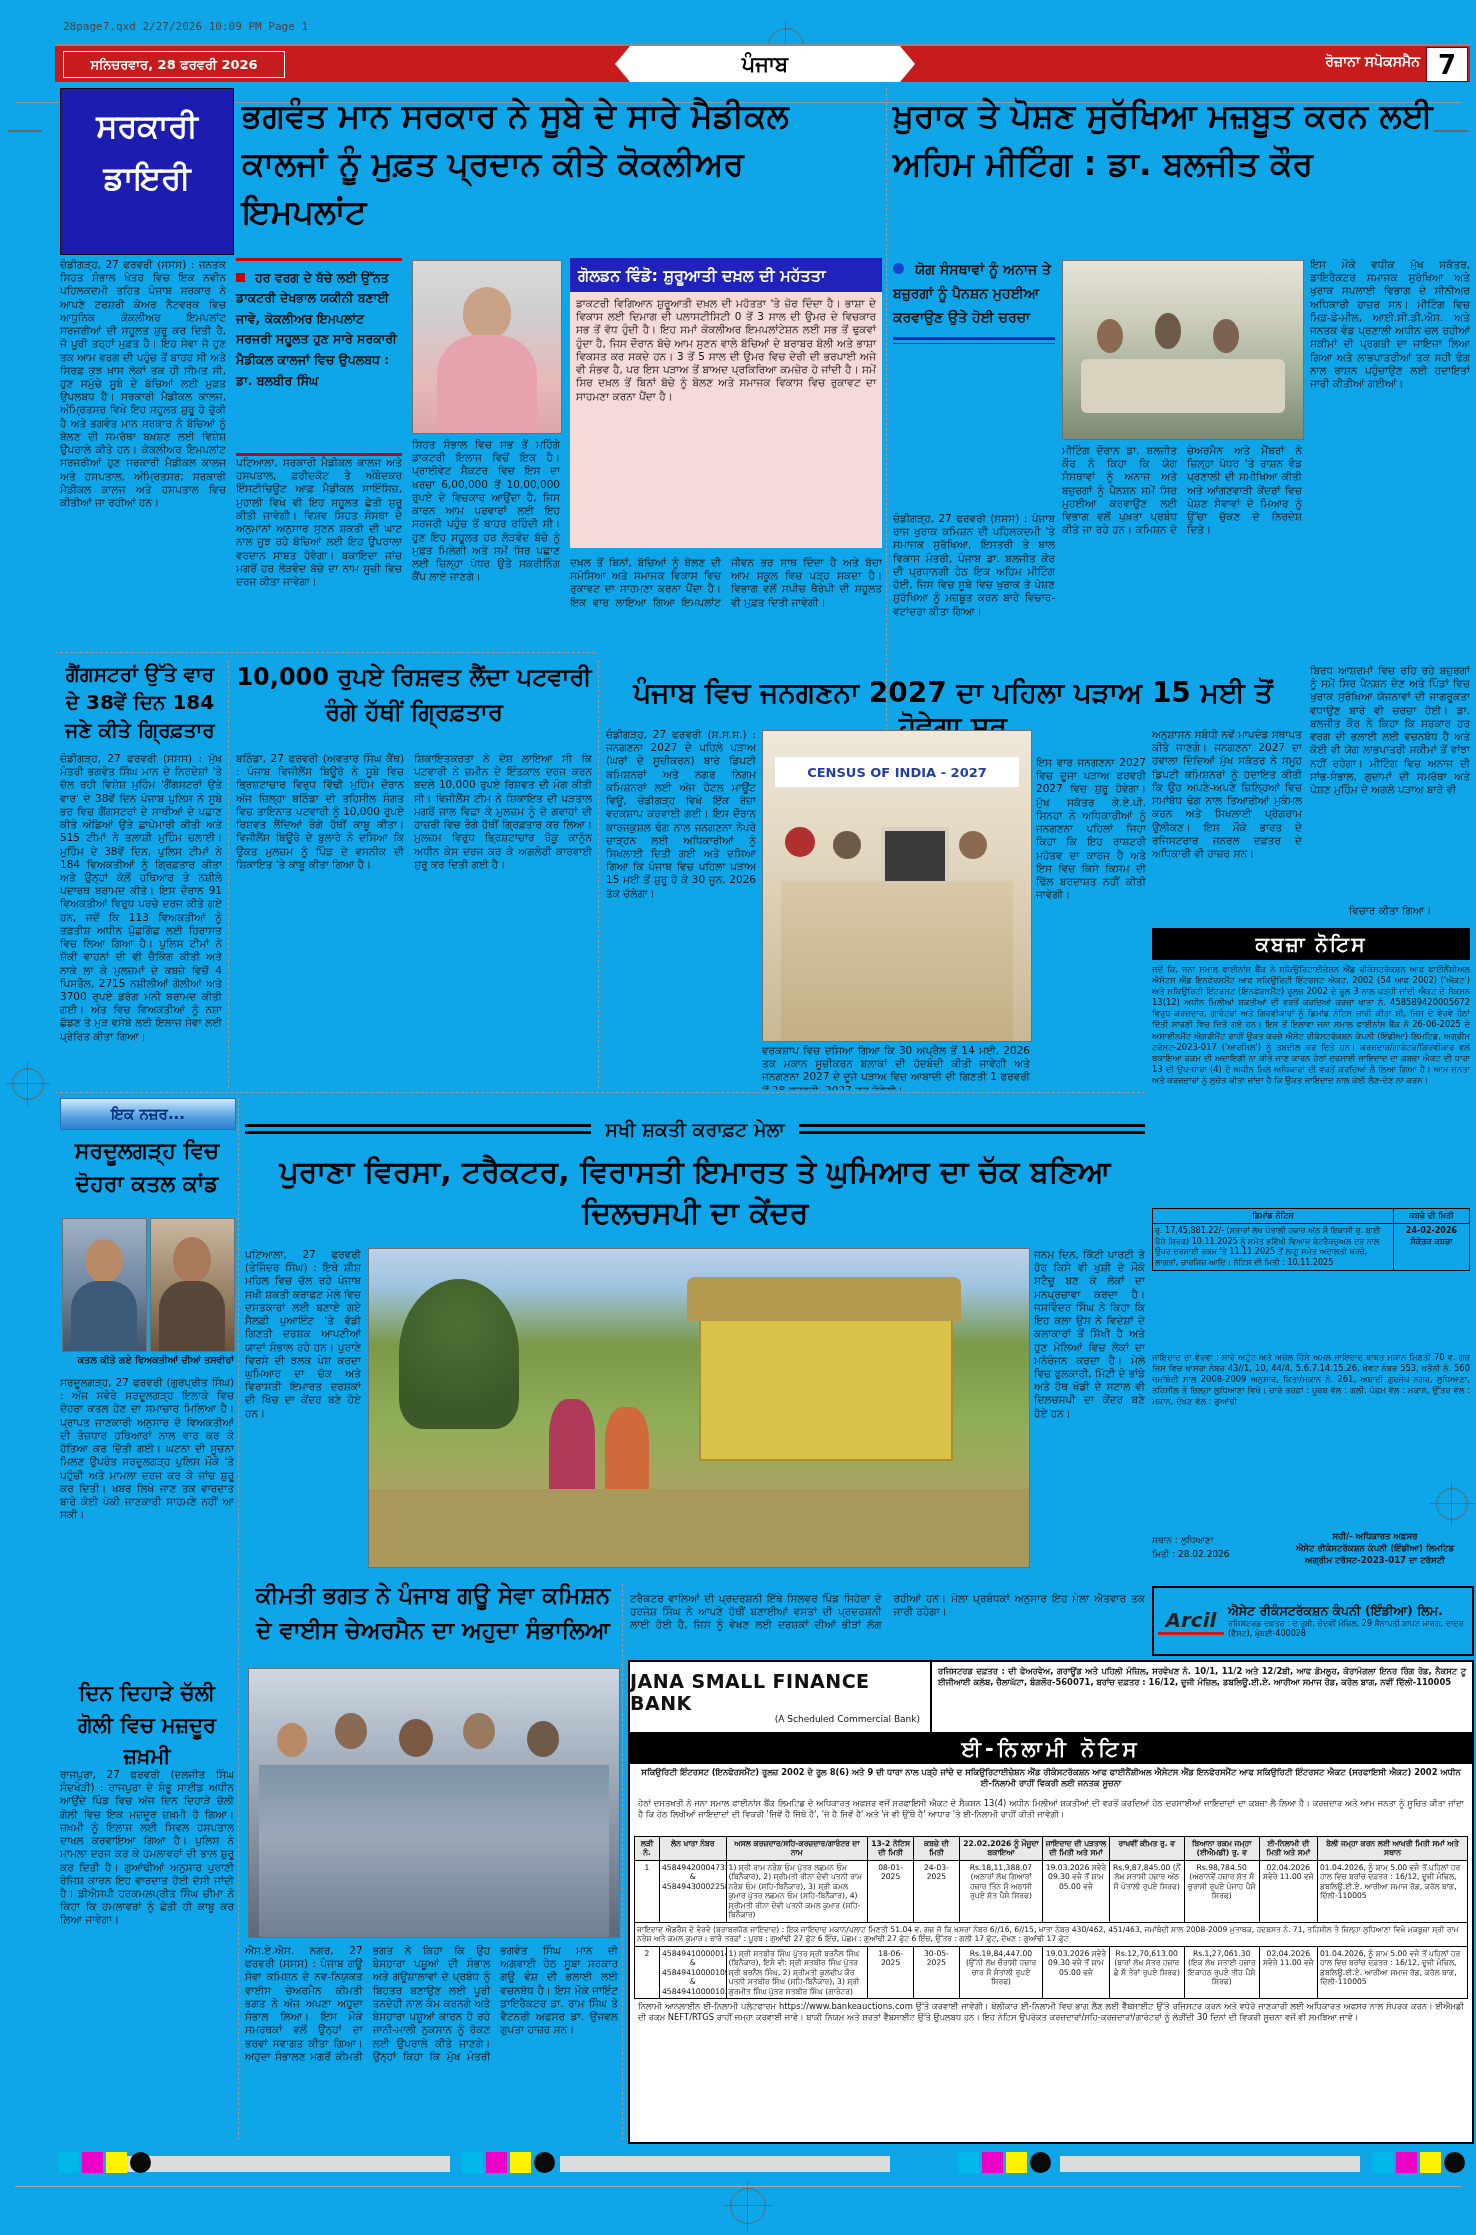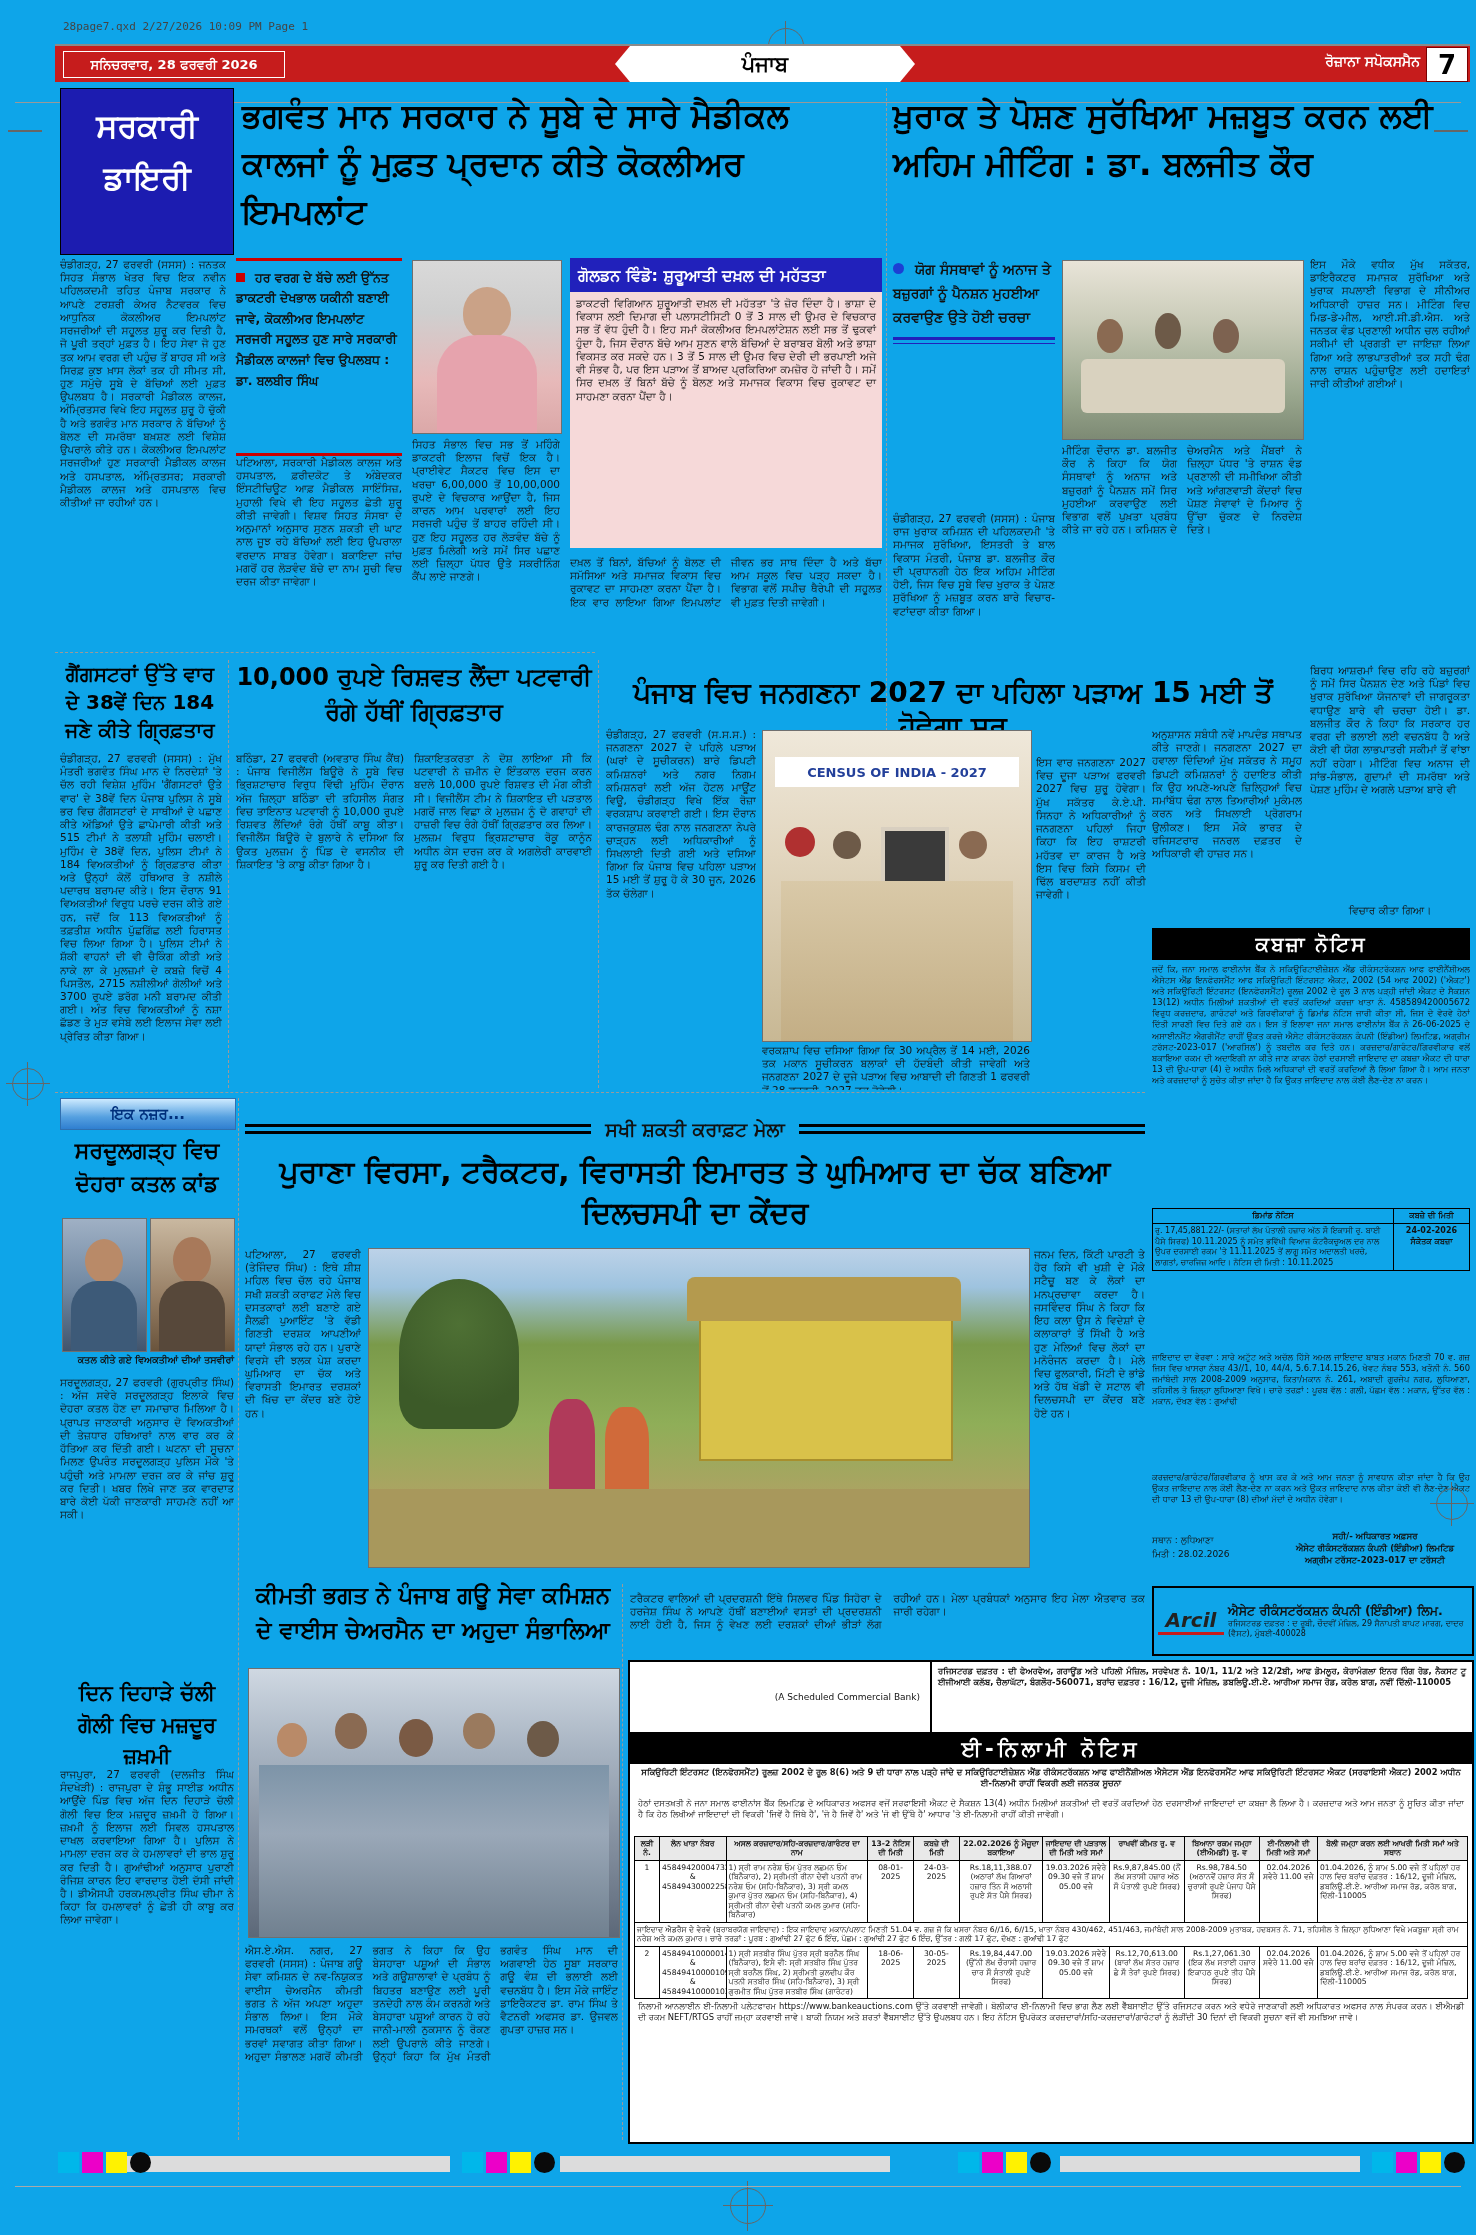--- a/index.html
+++ b/index.html
@@ -136,21 +136,20 @@
         <th>ਕਬਜ਼ੇ ਦੀ ਮਿਤੀ</th>
       </tr>
       <tr>
         <td>ਰੁ. 17,45,881.22/- (ਸਤਾਰਾਂ ਲੱਖ ਪੰਤਾਲੀ ਹਜ਼ਾਰ ਅੱਠ ਸੌ ਇਕਾਸੀ ਰੁ. ਬਾਈ ਪੈਸੇ ਸਿਰਫ) 10.11.2025 ਨੂੰ ਸਮੇਤ ਭਵਿੱਖੀ ਵਿਆਜ ਕੰਟਰੈਕਚੁਅਲ ਦਰ ਨਾਲ ਉਪਰ ਦਰਸਾਈ ਰਕਮ 'ਤੇ 11.11.2025 ਤੋਂ ਲਾਗੂ ਸਮੇਤ ਅਦਾਲਤੀ ਖਰਚੇ, ਲਾਗਤਾਂ, ਚਾਰਜਿਜ਼ ਆਦਿ। ਨੋਟਿਸ ਦੀ ਮਿਤੀ : 10.11.2025</td>
         <td style="text-align:center;font-weight:bold;">24-02-2026 ਸੰਕੇਤਕ ਕਬਜ਼ਾ</td>
       </tr>
     </tbody>
       </table>
   </div>
   <div class="abs tiny" style="left:1152px;top:1352px;width:318px;height:118px;">ਜਾਇਦਾਦ ਦਾ ਵੇਰਵਾ : ਸਾਰੇ ਅਟੁੱਟ ਅਤੇ ਅਚੱਲ ਹਿੱਸੇ ਅਮਲ ਜਾਇਦਾਦ ਬਾਬਤ ਮਕਾਨ ਮਿਣਤੀ 70 ਵ. ਗਜ਼ ਜਿਸ ਵਿਚ ਖਾਸਰਾ ਨੰਬਰ 43//1, 10, 44/4, 5.6.7.14.15.26, ਖੇਵਟ ਨੰਬਰ 553, ਖਤੌਨੀ ਨੰ. 560 ਜਮਾਂਬੰਦੀ ਸਾਲ 2008-2009 ਅਨੁਸਾਰ, ਕਿਤਾ/ਮਕਾਨ ਨੰ. 261, ਅਬਾਦੀ ਗੁਰਜੇਪ ਨਗਰ, ਲੁਧਿਆਣਾ, ਤਹਿਸੀਲ ਤੇ ਜ਼ਿਲ੍ਹਾ ਲੁਧਿਆਣਾ ਵਿਖੇ। ਚਾਰੇ ਤਰਫ਼ਾਂ : ਪੂਰਬ ਵੱਲ : ਗਲੀ, ਪੱਛਮ ਵੱਲ : ਮਕਾਨ, ਉੱਤਰ ਵੱਲ : ਮਕਾਨ, ਦੱਖਣ ਵੱਲ : ਗੁਆਂਢੀ</div>
-  <div class="abs tiny" style="left:1152px;top:1472px;width:318px;height:60px;">ਕਰਜ਼ਦਾਰ/ਗਾਰੰਟਰ/ਗਿਰਵੀਕਾਰ ਨੂੰ ਖਾਸ ਕਰ ਕੇ ਅਤੇ ਆਮ ਜਨਤਾ ਨੂੰ ਸਾਵਧਾਨ ਕੀਤਾ ਜਾਂਦਾ ਹੈ ਕਿ ਉਹ ਉਕਤ ਜਾਇਦਾਦ ਨਾਲ ਕੋਈ ਲੈਣ-ਦੇਣ ਨਾ ਕਰਨ ਅਤੇ ਉਕਤ ਜਾਇਦਾਦ ਨਾਲ ਕੀਤਾ ਕੋਈ ਵੀ ਲੈਣ-ਦੇਣ ਐਕਟ ਦੀ ਧਾਰਾ 13 ਦੀ ਉਪ-ਧਾਰਾ (8) ਦੀਆਂ ਮੱਦਾਂ ਦੇ ਅਧੀਨ ਹੋਵੇਗਾ।</div>
   <div class="abs" style="left:1152px;top:1534px;width:150px;font-size:9px;line-height:1.5;">
     <div>ਸਥਾਨ : ਲੁਧਿਆਣਾ</div>
     <div>ਮਿਤੀ : 28.02.2026</div>
   </div>
   <div class="abs" style="left:1280px;top:1530px;width:190px;font-size:8.6px;line-height:1.4;text-align:center;font-weight:bold;">
     <div>ਸਹੀ/- ਅਧਿਕਾਰਤ ਅਫ਼ਸਰ</div>
     <div>ਐਸੇਟ ਰੀਕੰਸਟਰੱਕਸ਼ਨ ਕੰਪਨੀ (ਇੰਡੀਆ) ਲਿਮਟਿਡ</div>
     <div>ਅਗ੍ਰੀਮ ਟਰੱਸਟ-2023-017 ਦਾ ਟਰੱਸਟੀ</div>
   </div>
   <div class="abs" style="left:1152px;top:1586px;width:318px;height:66px;border:2px solid #000;display:flex;align-items:center;">
@@ -205,20 +204,21 @@
     <div style="position:absolute;left:214px;top:44px;width:32px;height:36px;border-radius:50%;background:#9a7a5e;"></div>
     <div style="position:absolute;left:278px;top:52px;width:32px;height:36px;border-radius:50%;background:#6d5a48;"></div>
     <div style="position:absolute;left:10px;top:96px;width:350px;height:172px;background:linear-gradient(180deg,#7d94a8 0%,#9aa8b8 40%,#70808f 100%);"></div>
   </div>
   <div class="abs body-col" style="left:245px;top:1944px;width:373px;height:196px;column-count:3;column-gap:10px;">ਐਸ.ਏ.ਐਸ. ਨਗਰ, 27 ਫਰਵਰੀ (ਸਸਸ) : ਪੰਜਾਬ ਗਊ ਸੇਵਾ ਕਮਿਸ਼ਨ ਦੇ ਨਵ-ਨਿਯੁਕਤ ਵਾਈਸ ਚੇਅਰਮੈਨ ਕੀਮਤੀ ਭਗਤ ਨੇ ਅੱਜ ਅਪਣਾ ਅਹੁਦਾ ਸੰਭਾਲ ਲਿਆ। ਇਸ ਮੌਕੇ ਸਮਰਥਕਾਂ ਵਲੋਂ ਉਨ੍ਹਾਂ ਦਾ ਭਰਵਾਂ ਸਵਾਗਤ ਕੀਤਾ ਗਿਆ। ਅਹੁਦਾ ਸੰਭਾਲਣ ਮਗਰੋਂ ਕੀਮਤੀ ਭਗਤ ਨੇ ਕਿਹਾ ਕਿ ਉਹ ਬੇਸਹਾਰਾ ਪਸ਼ੂਆਂ ਦੀ ਸੰਭਾਲ ਅਤੇ ਗਊਸ਼ਾਲਾਵਾਂ ਦੇ ਪ੍ਰਬੰਧ ਨੂੰ ਬਿਹਤਰ ਬਣਾਉਣ ਲਈ ਪੂਰੀ ਤਨਦੇਹੀ ਨਾਲ ਕੰਮ ਕਰਨਗੇ ਅਤੇ ਬੇਸਹਾਰਾ ਪਸ਼ੂਆਂ ਕਾਰਨ ਹੋ ਰਹੇ ਜਾਨੀ-ਮਾਲੀ ਨੁਕਸਾਨ ਨੂੰ ਰੋਕਣ ਲਈ ਉਪਰਾਲੇ ਕੀਤੇ ਜਾਣਗੇ। ਉਨ੍ਹਾਂ ਕਿਹਾ ਕਿ ਮੁੱਖ ਮੰਤਰੀ ਭਗਵੰਤ ਸਿੰਘ ਮਾਨ ਦੀ ਅਗਵਾਈ ਹੇਠ ਸੂਬਾ ਸਰਕਾਰ ਗਊ ਵੰਸ਼ ਦੀ ਭਲਾਈ ਲਈ ਵਚਨਬੱਧ ਹੈ। ਇਸ ਮੌਕੇ ਜਾਇੰਟ ਡਾਇਰੈਕਟਰ ਡਾ. ਰਾਮ ਸਿੰਘ ਤੇ ਵੈਟਨਰੀ ਅਫਸਰ ਡਾ. ਉਜਵਲ ਗੁਪਤਾ ਹਾਜ਼ਰ ਸਨ।</div>
   <div class="abs vdash" style="left:622px;top:1584px;height:556px;"></div>
 
   <div class="abs" style="left:628px;top:1660px;width:842px;height:480px;border:2px solid #000;background:#fff;">
     <div style="display:flex;height:70px;border-bottom:2px solid #000;">
       <div style="width:300px;border-right:2px solid #000;display:flex;flex-direction:column;align-items:center;justify-content:center;">
+        <div style="font-weight:bold;font-size:19px;letter-spacing:0.5px;">JANA SMALL FINANCE BANK</div>
         <div style="font-size:9px;align-self:flex-end;margin-right:10px;">(A Scheduled Commercial Bank)</div>
       </div>
       <div class="tiny" style="flex:1;padding:4px 6px;font-weight:bold;">ਰਜਿਸਟਰਡ ਦਫ਼ਤਰ : ਦੀ ਫੇਅਰਵੇਅ, ਗਰਾਊਂਡ ਅਤੇ ਪਹਿਲੀ ਮੰਜ਼ਿਲ, ਸਰਵੇਖਣ ਨੰ. 10/1, 11/2 ਅਤੇ 12/2ਬੀ, ਆਫ ਡੋਮਲੂਰ, ਕੋਰਾਮੰਗਲਾ ਇਨਰ ਰਿੰਗ ਰੋਡ, ਨੈਕਸਟ ਟੂ ਈਜੀਆਈ ਕਲੱਬ, ਚੈਲਾਘੱਟਾ, ਬੰਗਲੌਰ-560071, ਬਰਾਂਚ ਦਫ਼ਤਰ : 16/12, ਦੂਜੀ ਮੰਜ਼ਿਲ, ਡਬਲਿਊ.ਈ.ਏ. ਆਰੀਆ ਸਮਾਜ ਰੋਡ, ਕਰੋਲ ਬਾਗ, ਨਵੀਂ ਦਿੱਲੀ-110005</div>
     </div>
     <div class="blackbar" style="height:30px;font-size:21px;letter-spacing:4px;">ਈ-ਨਿਲਾਮੀ ਨੋਟਿਸ</div>
     <div class="tiny center" style="padding:3px 8px;font-weight:bold;height:26px;">ਸਕਿਉਰਿਟੀ ਇੰਟਰਸਟ (ਇਨਫੋਰਸਮੈਂਟ) ਰੂਲਜ਼ 2002 ਦੇ ਰੂਲ 8(6) ਅਤੇ 9 ਦੀ ਧਾਰਾ ਨਾਲ ਪੜ੍ਹੇ ਜਾਂਦੇ ਦ ਸਕਿਉਰਿਟਾਈਜ਼ੇਸ਼ਨ ਐਂਡ ਰੀਕੰਸਟਰੱਕਸ਼ਨ ਆਫ ਫਾਈਨੈਂਸ਼ੀਅਲ ਐਸੇਟਸ ਐਂਡ ਇਨਫੋਰਸਮੈਂਟ ਆਫ ਸਕਿਉਰਿਟੀ ਇੰਟਰਸਟ ਐਕਟ (ਸਰਫਾਇਸੀ ਐਕਟ) 2002 ਅਧੀਨ ਈ-ਨਿਲਾਮੀ ਰਾਹੀਂ ਵਿਕਰੀ ਲਈ ਜਨਤਕ ਸੂਚਨਾ</div>
     <div class="tiny" style="padding:2px 8px;height:36px;">ਹੇਠਾਂ ਦਸਤਖ਼ਤੀ ਨੇ ਜਨਾ ਸਮਾਲ ਫਾਈਨਾਂਸ ਬੈਂਕ ਲਿਮਟਿਡ ਦੇ ਅਧਿਕਾਰਤ ਅਫਸਰ ਵਜੋਂ ਸਰਫਾਇਸੀ ਐਕਟ ਦੇ ਸੈਕਸ਼ਨ 13(4) ਅਧੀਨ ਮਿਲੀਆਂ ਸ਼ਕਤੀਆਂ ਦੀ ਵਰਤੋਂ ਕਰਦਿਆਂ ਹੇਠ ਦਰਸਾਈਆਂ ਜਾਇਦਾਦਾਂ ਦਾ ਕਬਜ਼ਾ ਲੈ ਲਿਆ ਹੈ। ਕਰਜ਼ਦਾਰ ਅਤੇ ਆਮ ਜਨਤਾ ਨੂੰ ਸੂਚਿਤ ਕੀਤਾ ਜਾਂਦਾ ਹੈ ਕਿ ਹੇਠ ਲਿਖੀਆਂ ਜਾਇਦਾਦਾਂ ਦੀ ਵਿਕਰੀ 'ਜਿਵੇਂ ਹੈ ਜਿੱਥੇ ਹੈ', 'ਜੋ ਹੈ ਜਿਵੇਂ ਹੈ' ਅਤੇ 'ਜੋ ਵੀ ਉੱਥੇ ਹੈ' ਆਧਾਰ 'ਤੇ ਈ-ਨਿਲਾਮੀ ਰਾਹੀਂ ਕੀਤੀ ਜਾਵੇਗੀ।</div>
     <div style="padding:0 4px;">
       <table class="jana">
         <colgroup>

